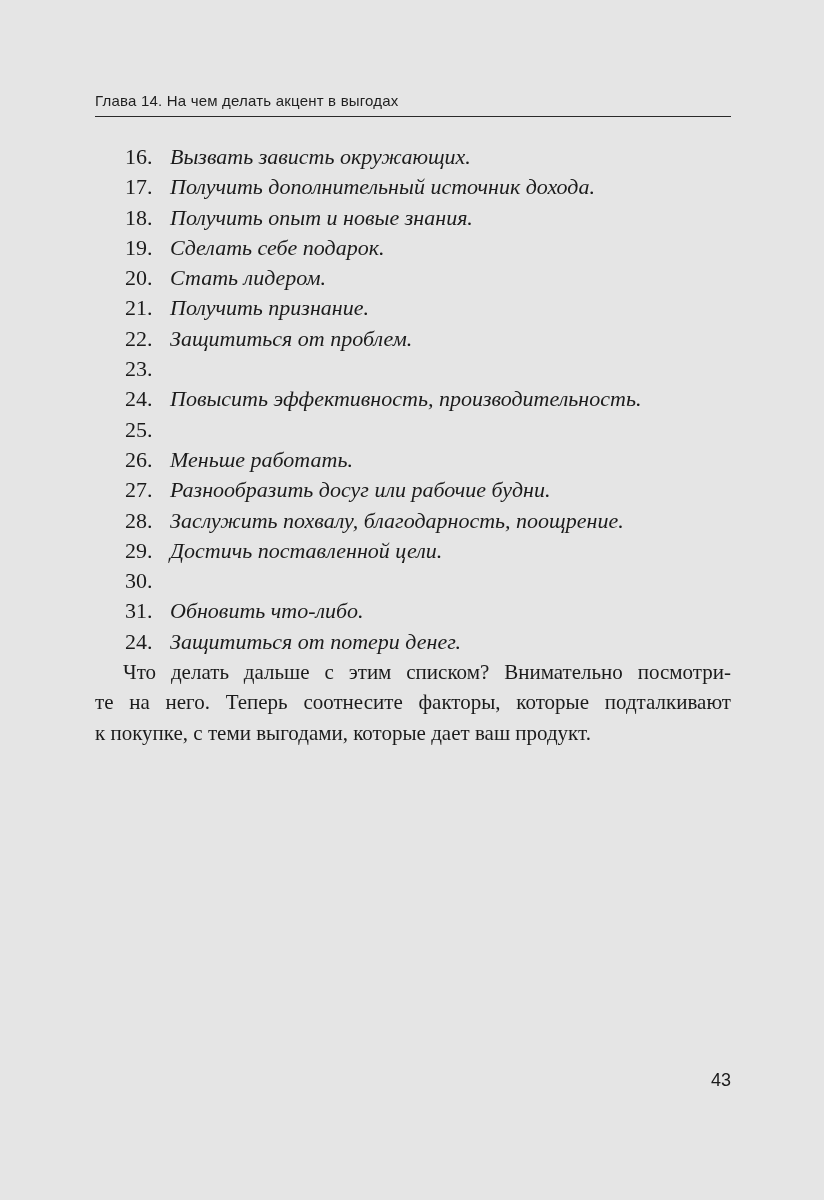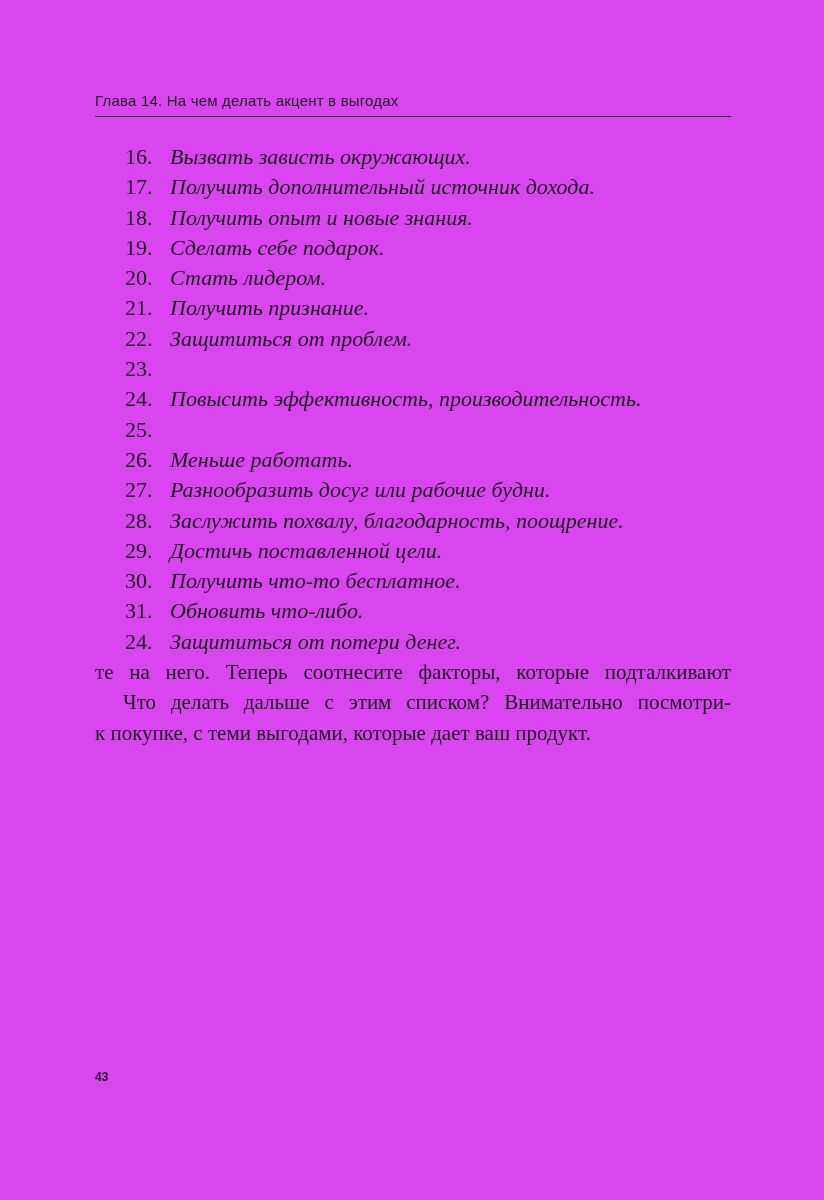--- a/index.html
+++ b/index.html
@@ -11,21 +11,21 @@
     height: 1200px;
     background: #ffffff;
     position: relative;
     font-family: "Liberation Serif", serif;
     color: #1b1b1b;
     overflow: hidden;
   }
   .page {
     position: absolute;
     inset: 0;
-    background: #d946ef;
+    background: #e5e5e5;
   }
   .chapter-header {
     position: absolute;
     left: 95px;
     top: 92px;
     width: 636px;
     font-family: "Liberation Sans", sans-serif;
     font-size: 15px;
     letter-spacing: 0.2px;
     color: #1f1f1f;
@@ -78,24 +78,24 @@
     text-align-last: justify;
   }
   .para-line.first {
     padding-left: 28px;
   }
   .page-number {
     position: absolute;
     left: 95px;
     top: 1070px;
     width: 636px;
-    text-align: left;
+    text-align: right;
     font-family: "Liberation Sans", sans-serif;
-    font-size: 12px;
-    font-weight: bold;
+    font-size: 18px;
+    font-weight: normal;
     color: #1b1b1b;
   }
 </style>
 </head>
 <body>
 
 <div class="page">
 
   <div class="chapter-header">Глава 14. На чем делать акцент в выгодах</div>
 
@@ -153,35 +153,34 @@
         <li class="list-item">
           <span class="item-num">28.</span>
           <span class="item-text">Заслужить похвалу, благодарность, поощрение.</span>
         </li>
         <li class="list-item">
           <span class="item-num">29.</span>
           <span class="item-text">Достичь поставленной цели.</span>
         </li>
         <li class="list-item">
           <span class="item-num">30.</span>
-          <span class="item-text">Получить что-то бесплатное.</span>
         </li>
         <li class="list-item">
           <span class="item-num">31.</span>
           <span class="item-text">Обновить что-либо.</span>
         </li>
         <li class="list-item">
           <span class="item-num">24.</span>
           <span class="item-text">Защититься от потери денег.</span>
         </li>
       </ol>
 
     <p class="closing-paragraph" id="closing-paragraph">
+        <span class="para-line first justify">Что делать дальше с этим списком? Внимательно посмотри-</span>
         <span class="para-line justify">те на него. Теперь соотнесите факторы, которые подталкивают</span>
-        <span class="para-line first justify">Что делать дальше с этим списком? Внимательно посмотри-</span>
         <span class="para-line">к покупке, с теми выгодами, которые дает ваш продукт.</span>
       </p>
 
   </div>
 
   <div class="page-number">43</div>
 
 </div>
 
 </body></html>

